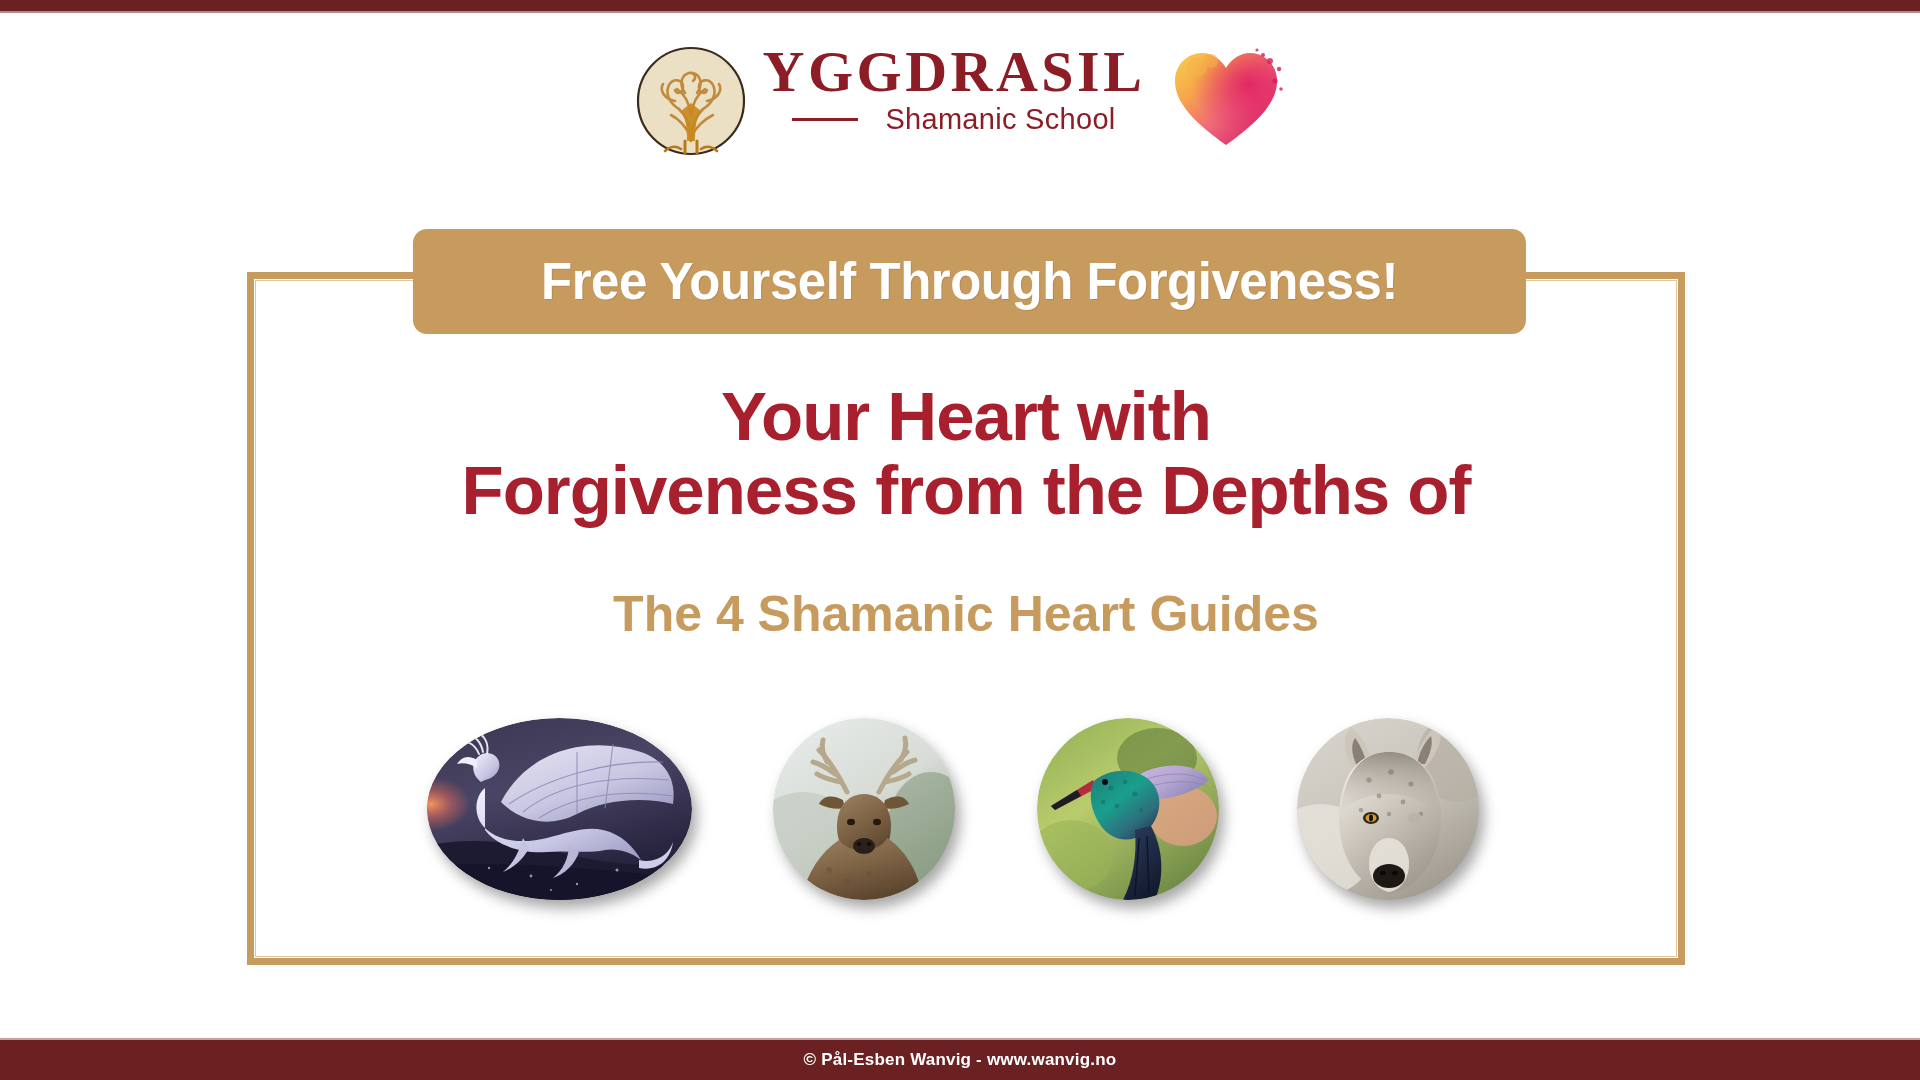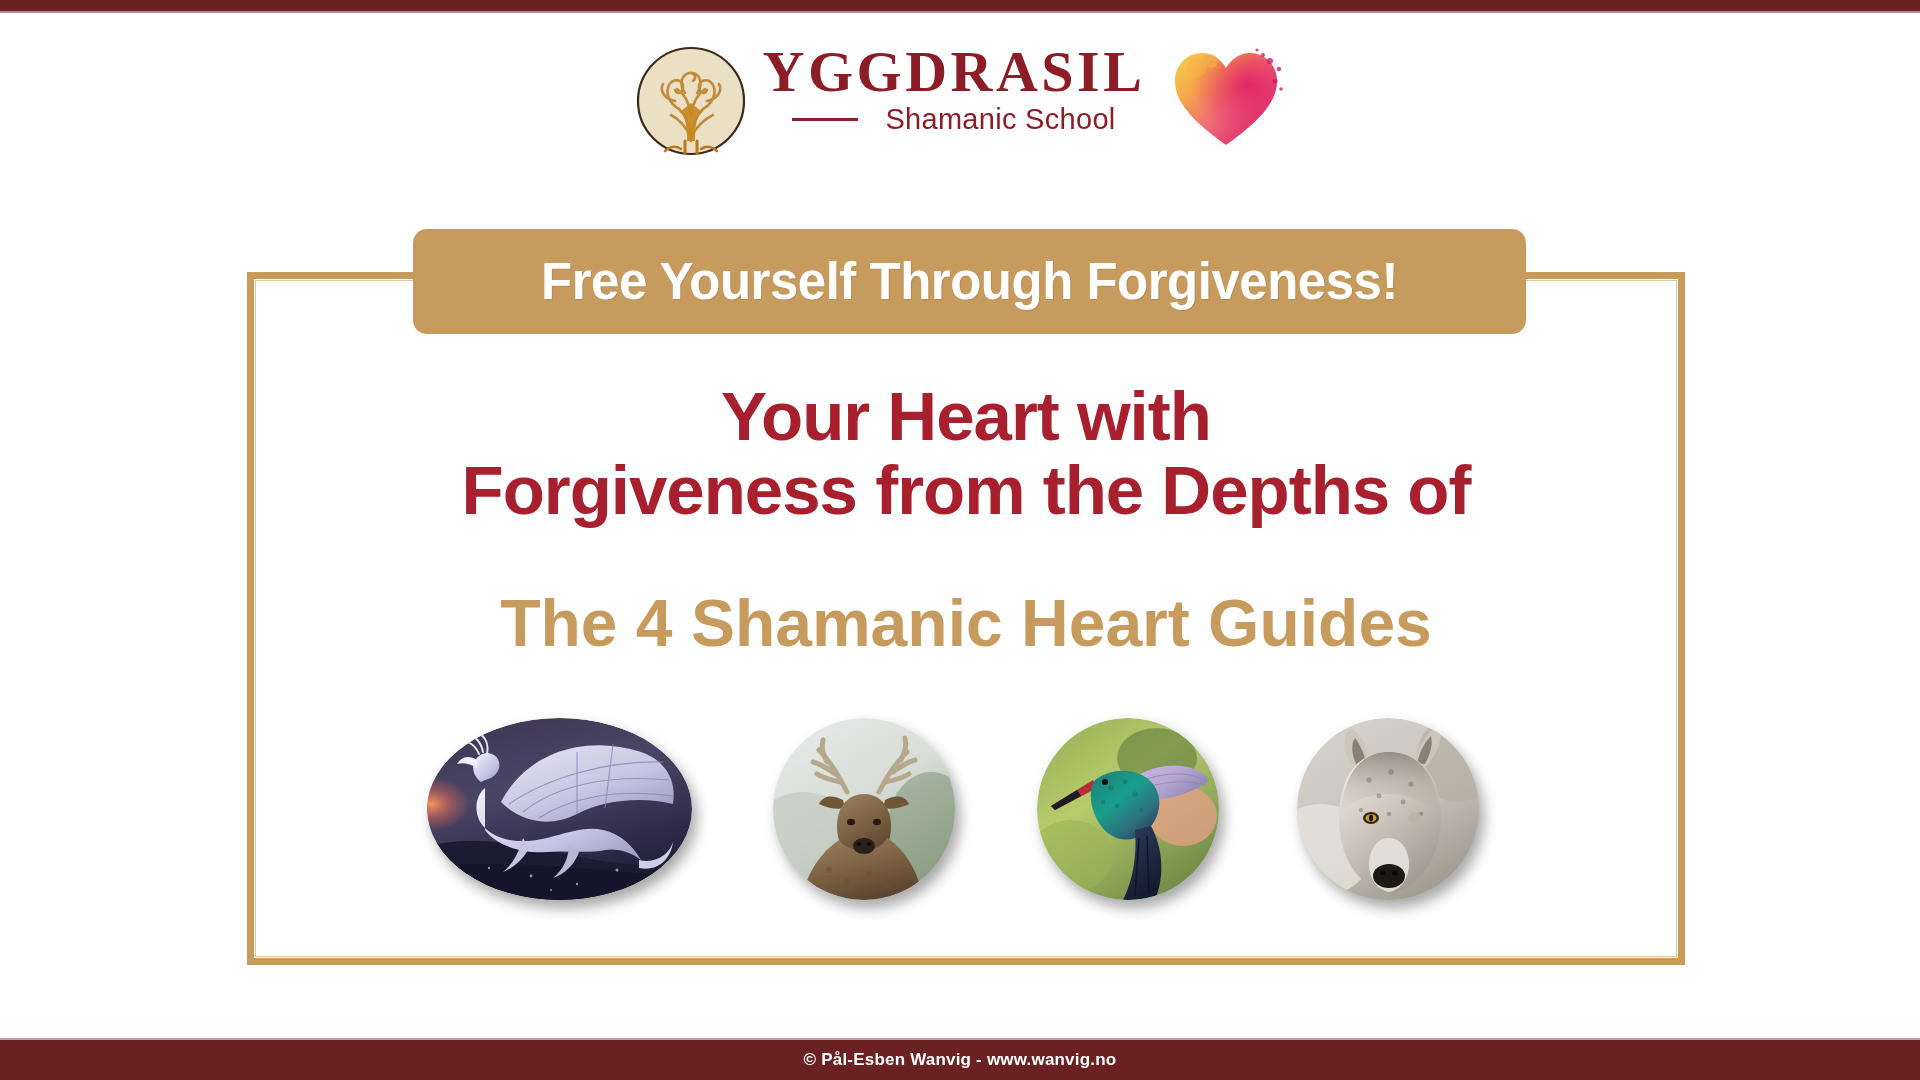--- a/index.html
+++ b/index.html
@@ -120,21 +120,21 @@
     line-height:1.07;
     letter-spacing:-1px;
     white-space:nowrap;
   }
   .subhead {
     position:absolute; left:247px; top:585px; width:1438px;
     text-align:center;
     color:#c79b5e;
     font-family:"Liberation Sans", sans-serif;
     font-weight:bold;
-    font-size:66px;
+    font-size:50px;
     letter-spacing:0px;
     white-space:nowrap;
   }
 
   
   .guides {
     position:absolute; left:247px; top:718px; width:1438px; height:200px;
   }
   .guide {
     position:absolute; top:0;

